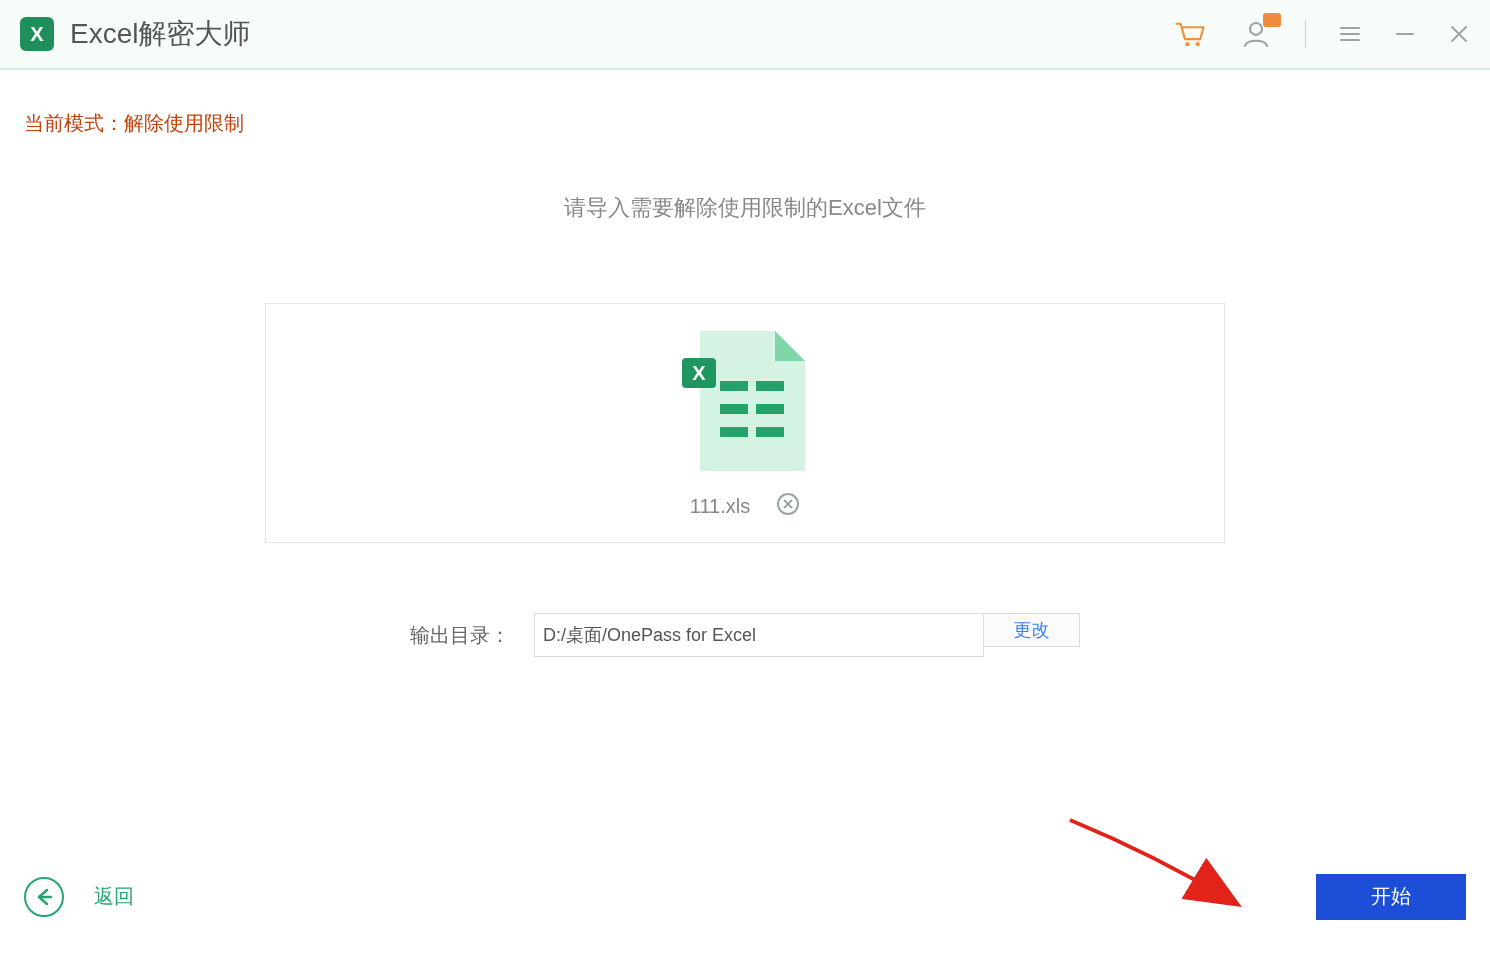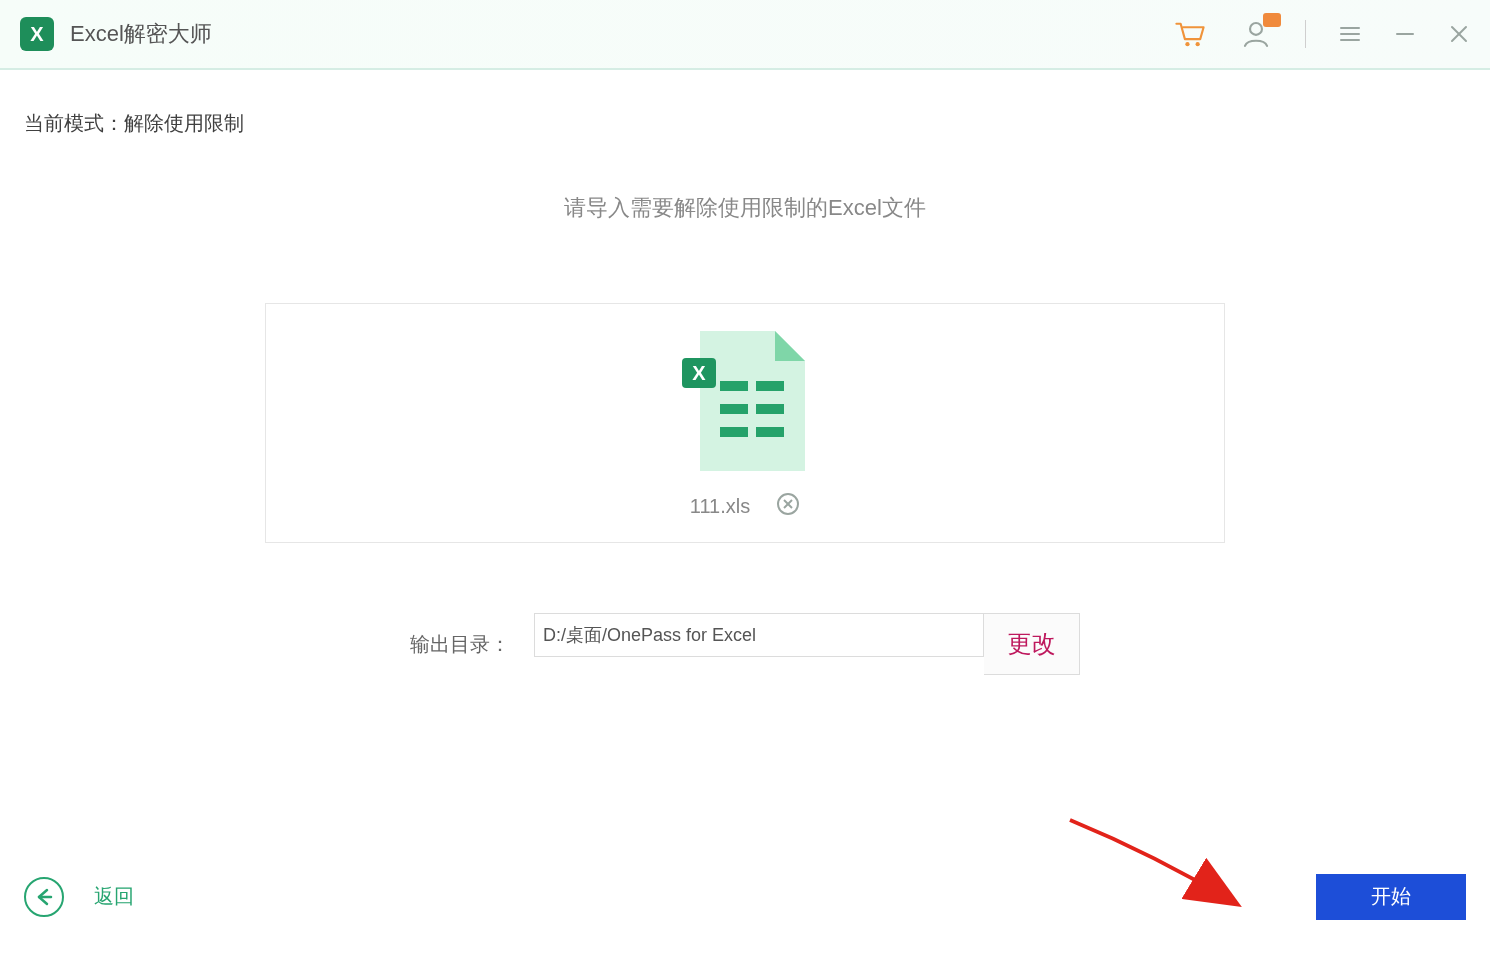--- a/index.html
+++ b/index.html
@@ -21,32 +21,32 @@
   }
   .titlebar-left { display: flex; align-items: center; gap: 16px; }
   .app-icon {
     width: 34px; height: 34px;
     background: #1e8e5a;
     border-radius: 6px;
     color: #fff;
     display: flex; align-items: center; justify-content: center;
     font-weight: bold; font-size: 20px;
   }
-  .app-title { font-size: 22px; color: #555; }
+  .app-title { font-size: 28px; color: #555; }
   .titlebar-right {
     margin-left: auto;
     display: flex; align-items: center; gap: 32px;
   }
   .cart-icon, .user-icon, .menu-icon, .min-icon, .close-icon {
     cursor: pointer;
     display: flex; align-items: center; justify-content: center;
   }
   .right-sep { width: 1px; height: 28px; background: #cfcfcf; }
   .content { padding: 40px 24px 0 24px; position: relative; height: calc(100% - 70px); }
-  .mode-line { font-size: 20px; color: #404040; margin-bottom: 56px; }
+  .mode-line { font-size: 20px; color: #c2410c; margin-bottom: 56px; }
   .instruction { text-align: center; font-size: 22px; color: #888; margin-bottom: 80px; margin-top: 29px; }
   .dropzone {
     width: 960px; height: 240px;
     border: 1px solid #e6e6e6;
     margin: 0 auto;
     display: flex; flex-direction: column;
     align-items: center; justify-content: center;
     gap: 12px;
   }
   .file-thumb { position: relative; }
@@ -58,24 +58,24 @@
     gap: 24px; margin-top: 70px;
   }
   .output-label { font-size: 20px; color: #666; }
   .output-input {
     width: 450px; height: 44px;
     border: 1px solid #dcdcdc;
     padding: 0 8px; font-size: 18px; color: #555;
     background: #fff;
   }
   .change-btn {
-    width: 96px; height: 62px;
+    width: 96px; height: 34px;
     border: 1px solid #dcdcdc; border-left: none;
     background: #fbfbfb;
-    font-size: 24px; color: #be185d;
+    font-size: 18px; color: #3b82f6;
     cursor: pointer;
     display: flex; align-items: center; justify-content: center;
   }
   .footer {
     position: absolute;
     left: 0; right: 0; bottom: 0;
     height: 95px;
     display: flex; align-items: center; justify-content: space-between;
     padding: 0 24px 20px 24px;
   }

